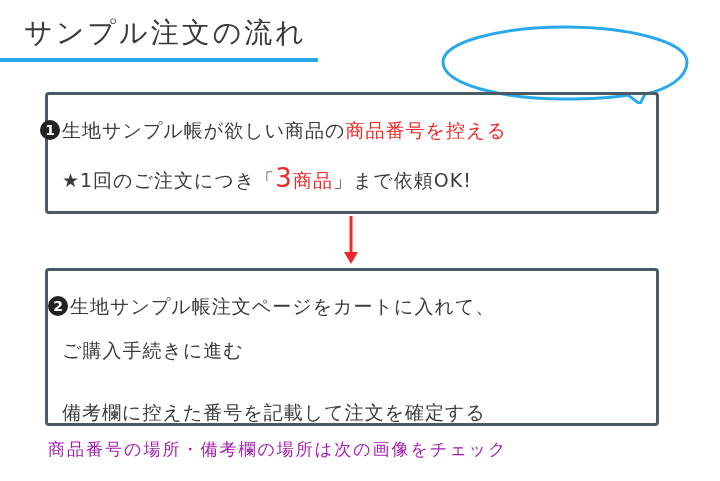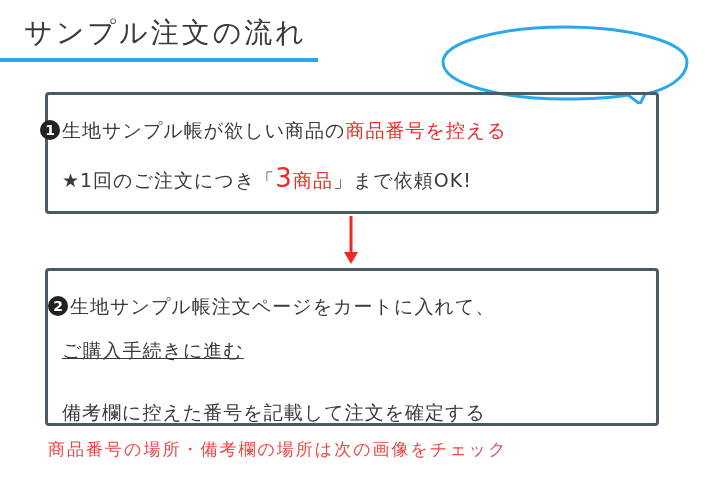--- a/index.html
+++ b/index.html
@@ -14,21 +14,21 @@
   .box { position:absolute; border:3px solid #4b5b66; border-radius:4px; background:transparent; }
   .box1 { left:45px; top:92px; width:608px; height:116px; }
   .box2 { left:45px; top:268px; width:608px; height:152px; }
   .line { position:absolute; font-size:19px; color:#3a3a3a; white-space:nowrap; letter-spacing:1px; }
   .red { color:#f02828; }
   .big { font-size:26px; }
   .num-circle { display:inline-block; width:20px; height:20px; border-radius:50%; background:#222;
                 color:#fff; font-size:14px; font-weight:bold; text-align:center; line-height:20px;
                 vertical-align:2px; margin-right:2px; letter-spacing:0; }
   .arrow { position:absolute; left:344px; top:216px; width:10px; height:50px; }
-  .footer { position:absolute; left:48px; top:438px; font-size:17px; color:#ef4444; letter-spacing:2px; white-space:nowrap; }
+  .footer { position:absolute; left:48px; top:438px; font-size:17px; color:#a21caf; letter-spacing:2px; white-space:nowrap; }
 </style>
 </head>
 <body>
 
 <div class="title">サンプル注文の流れ</div>
 <div class="title-underline"></div>
 
 <div class="bubble">
   <svg width="250" height="80" viewBox="0 0 250 80">
     <path d="M125,3 C190,3 247,18 247,38 C247,55 225,66 205,70 L200,80 L188,71 C170,74 150,75 125,75 C60,75 3,60 3,38 C3,18 60,3 125,3 Z" fill="#ffffff" stroke="#2aa9ea" stroke-width="3"></path>
@@ -47,16 +47,16 @@
   <svg width="14" height="50" viewBox="0 0 14 50">
     <line x1="7" y1="0" x2="7" y2="38" stroke="#f02828" stroke-width="3"></line>
     <polygon points="0,36 14,36 7,48" fill="#f02828"></polygon>
   </svg>
 </div>
 
 <div class="box box2"></div>
 <div class="line" style="left:40px; top:294px;margin-left:8px;">
   <span class="num-circle">2</span><span>生地サンプル帳注文ページをカートに入れて、</span>
 </div>
-<div class="line" style="left:62px; top:338px;text-decoration:underline;">ご購入手続きに進む</div>
+<div class="line" style="left:62px; top:338px;">ご購入手続きに進む</div>
 <div class="line" style="left:62px; top:400px;">備考欄に控えた番号を記載して注文を確定する</div>
 
 <div class="footer">商品番号の場所・備考欄の場所は次の画像をチェック</div>
 
 </body></html>

